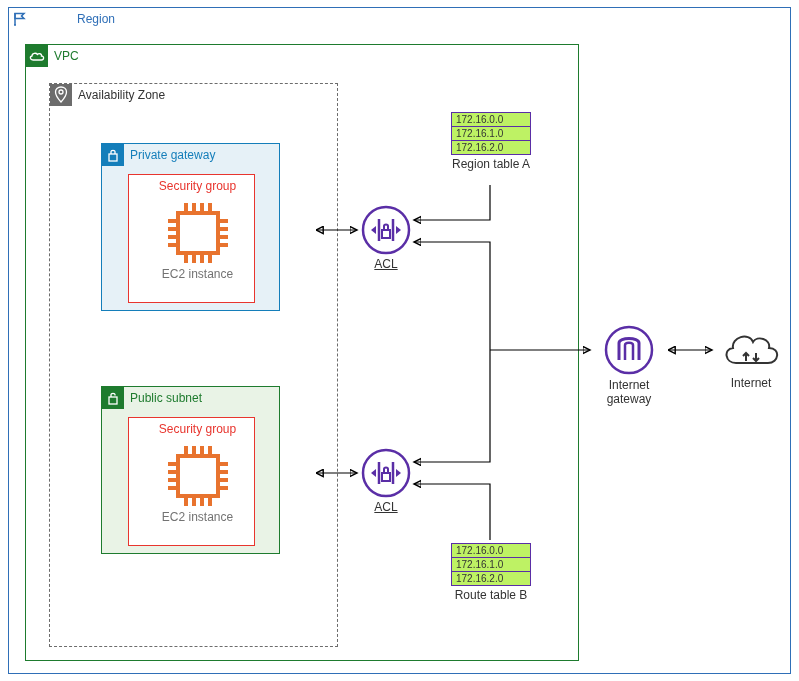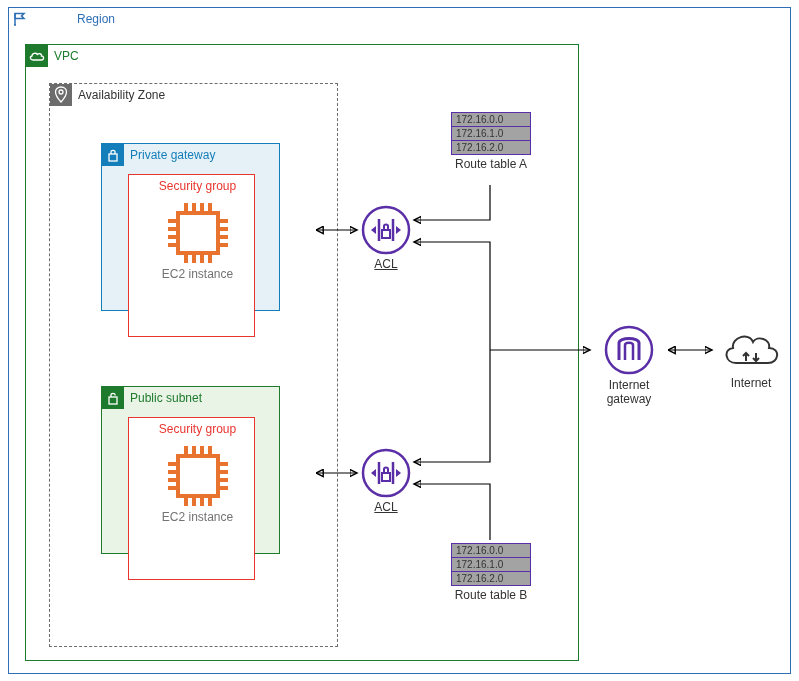--- a/index.html
+++ b/index.html
@@ -29,34 +29,34 @@
   .subnet-priv { left:101px; top:143px; background:#E6F1F7; border:1px solid #147EBA; }
   .subnet-pub  { left:101px; top:386px; background:#E9F3E6; border:1px solid #1E7B2E; }
   .subnet-tag { position:absolute; left:0; top:0; display:flex; align-items:center; }
   .subnet-icon { width:22px; height:22px; display:flex; align-items:center; justify-content:center; }
   .subnet-priv .subnet-icon { background:#147EBA; }
   .subnet-pub  .subnet-icon { background:#1E7B2E; }
   .subnet-priv .subnet-label { color:#147EBA; margin-left:6px; }
   .subnet-pub  .subnet-label { color:#1E7B2E; margin-left:6px; }
 
   
-  .sg { position:absolute; left:26px; top:30px; width:127px; height:163px; border:1px solid #E8352E; background:#fff; text-align:center;padding-left:12px; }
+  .sg { position:absolute; left:26px; top:30px; width:127px; height:129px; border:1px solid #E8352E; background:#fff; text-align:center;padding-left:12px; }
   .sg-label { color:#E8352E; margin-top:4px; display:block; }
   .ec2-icon { margin:6px auto 0 auto; width:68px; height:68px; position:relative; }
   .ec2-label { color:#737373; }
 
   
   .chip rect { fill:none; stroke:#E8732E; stroke-width:4; }
   .chip line { stroke:#E8732E; stroke-width:4; }
 
   
   .rt { position:absolute; width:80px; }
   .rt-a { left:451px; top:112px; }
   .rt-b { left:451px; top:543px; }
-  .rt-row { border:1px solid #5A2EA6; background:#a3a3a3; font-size:10px; padding:1px 4px; margin-bottom:-1px; color:#333; }
+  .rt-row { border:1px solid #5A2EA6; background:#bef264; font-size:10px; padding:1px 4px; margin-bottom:-1px; color:#333; }
   .rt-label { text-align:center; margin-top:3px; color:#333; }
 
   
   .acl { position:absolute; text-align:center; }
   .acl-1 { left:361px; top:205px; }
   .acl-2 { left:361px; top:448px; }
   .acl svg { display:block; }
   .acl-label { margin-top:2px; color:#333;text-decoration:underline; }
 
   
@@ -187,21 +187,21 @@
         </svg>
       </div>
       <div class="ec2-label">EC2 instance</div>
     </div>
   </div>
 
   <div class="rt rt-a">
     <div class="rt-row">172.16.0.0</div>
     <div class="rt-row">172.16.1.0</div>
     <div class="rt-row">172.16.2.0</div>
-    <div class="rt-label">Route table A</div>
+    <div class="rt-label">Region table A</div>
   </div>
   <div class="rt rt-b">
     <div class="rt-row">172.16.0.0</div>
     <div class="rt-row">172.16.1.0</div>
     <div class="rt-row">172.16.2.0</div>
     <div class="rt-label">Route table B</div>
   </div>
 
   <div class="acl acl-1">
     <svg width="50" height="50" viewBox="0 0 50 50">

